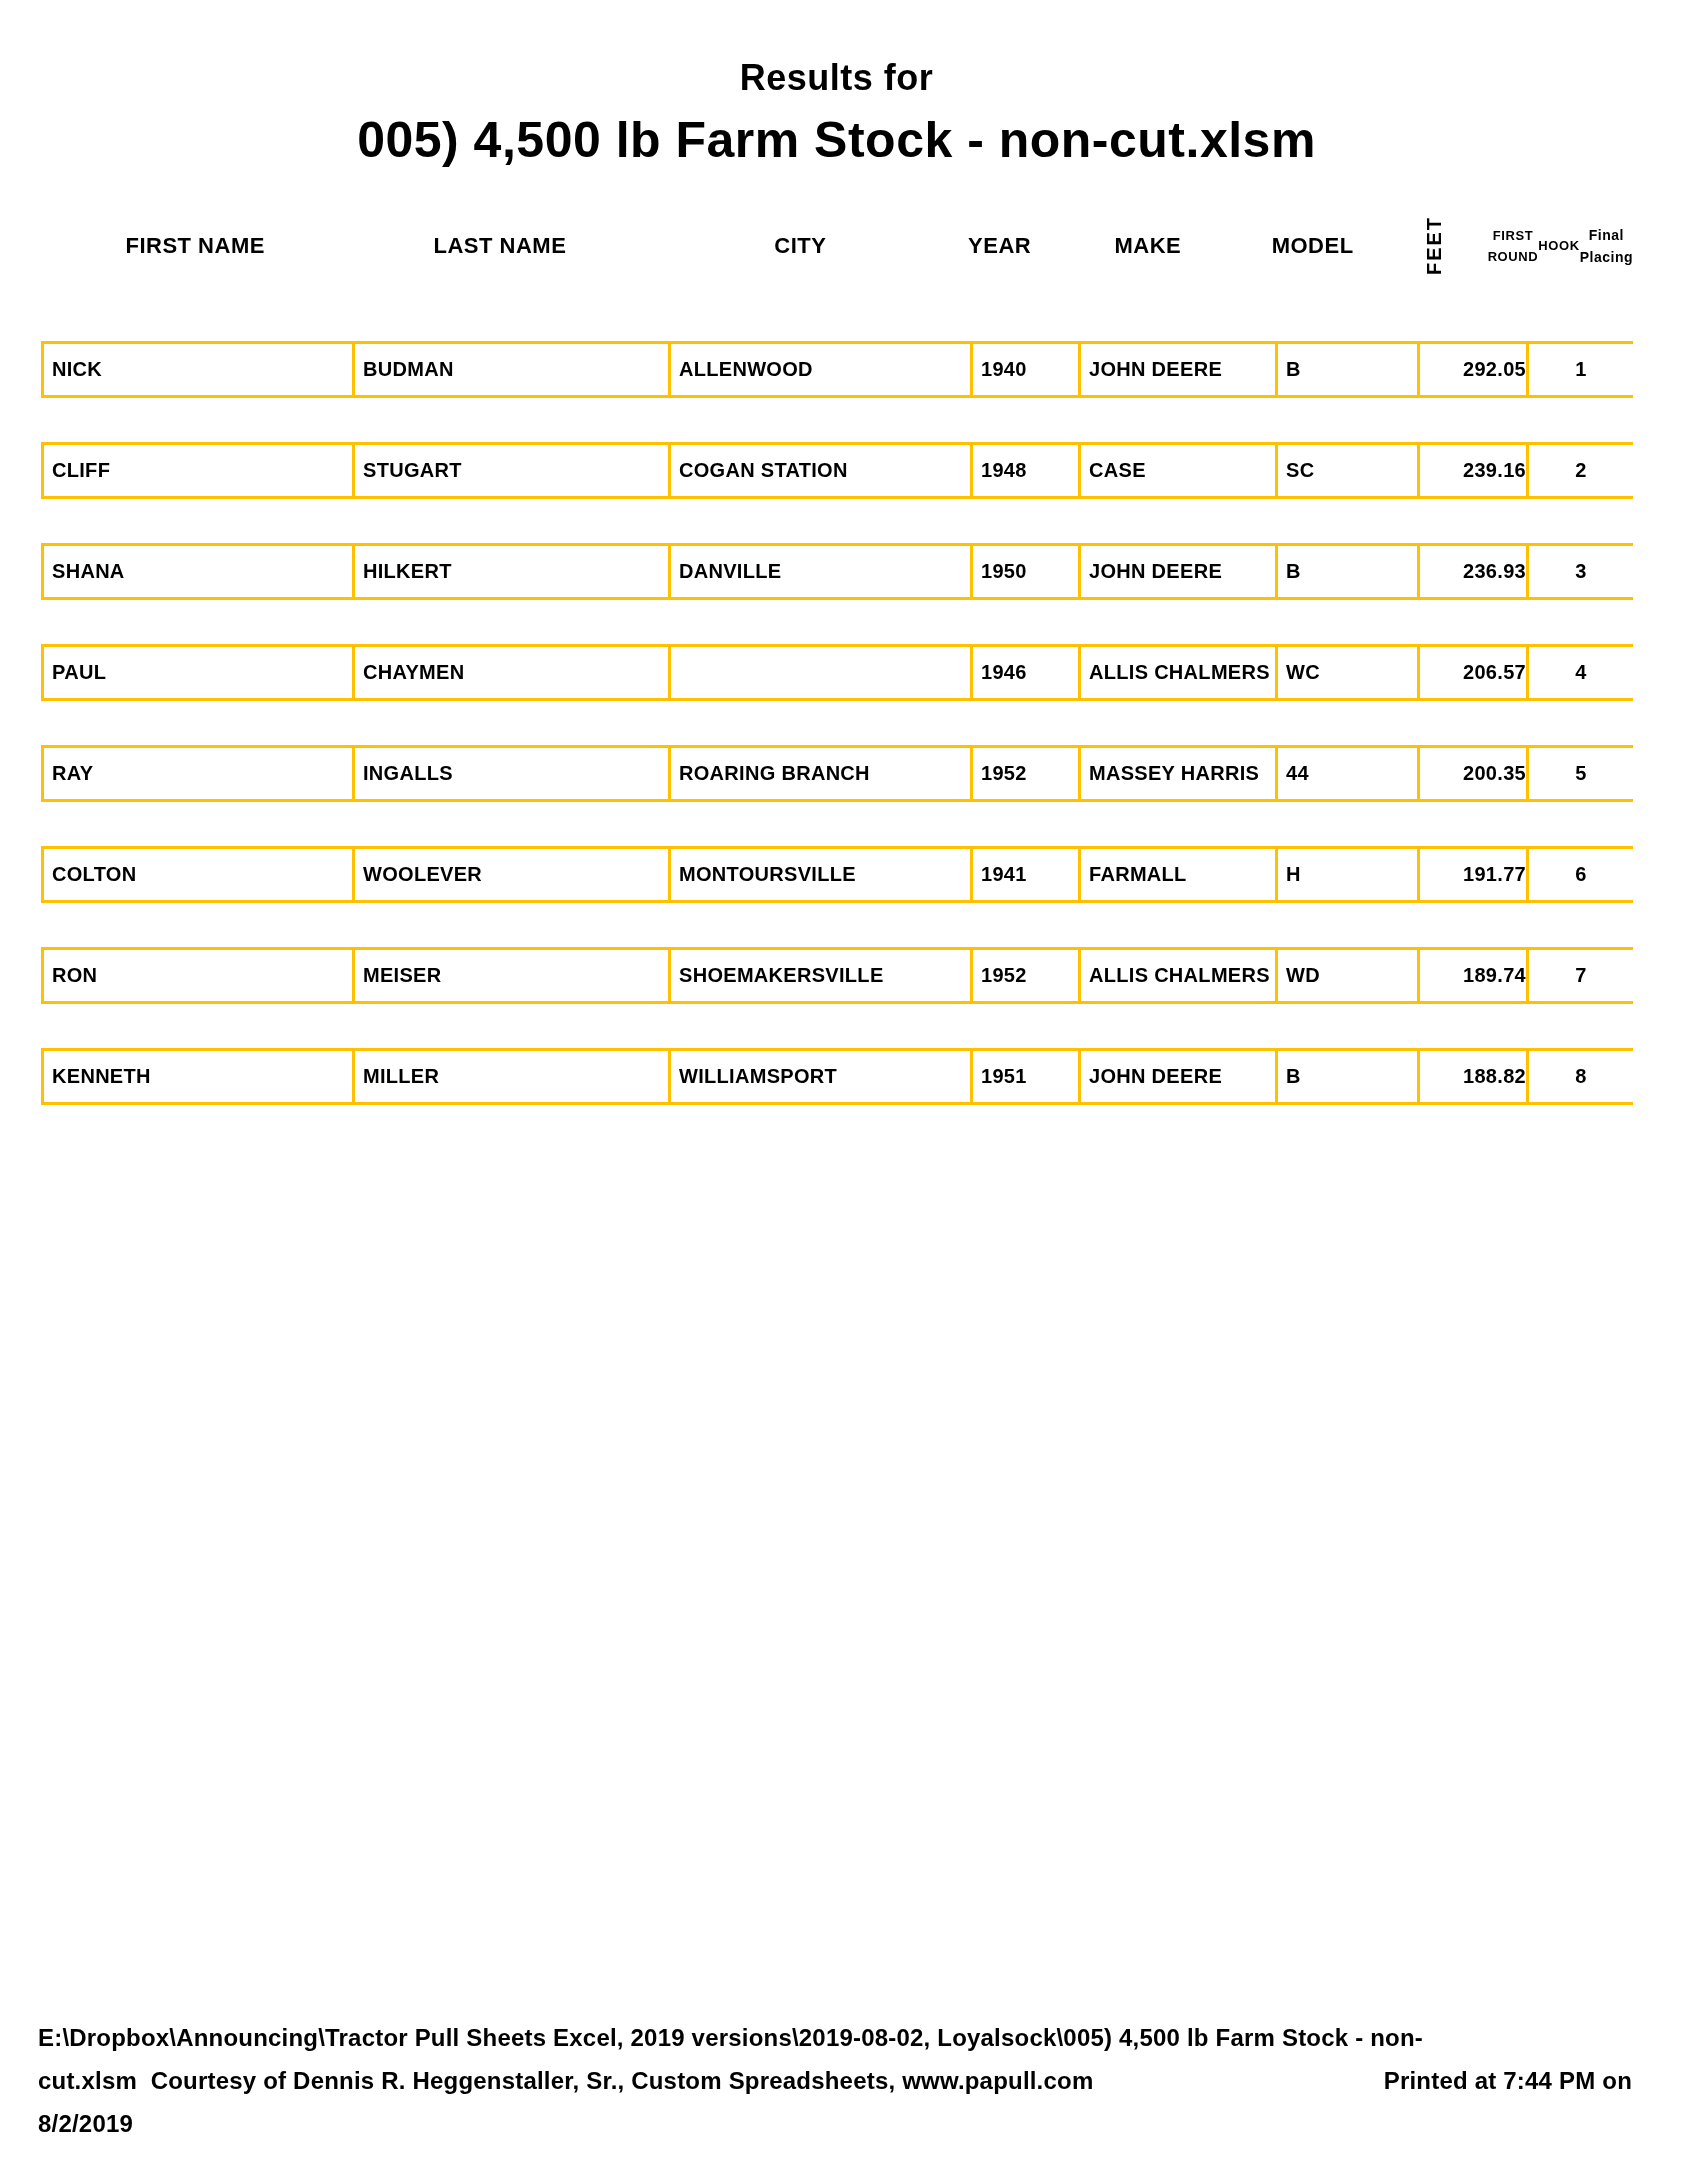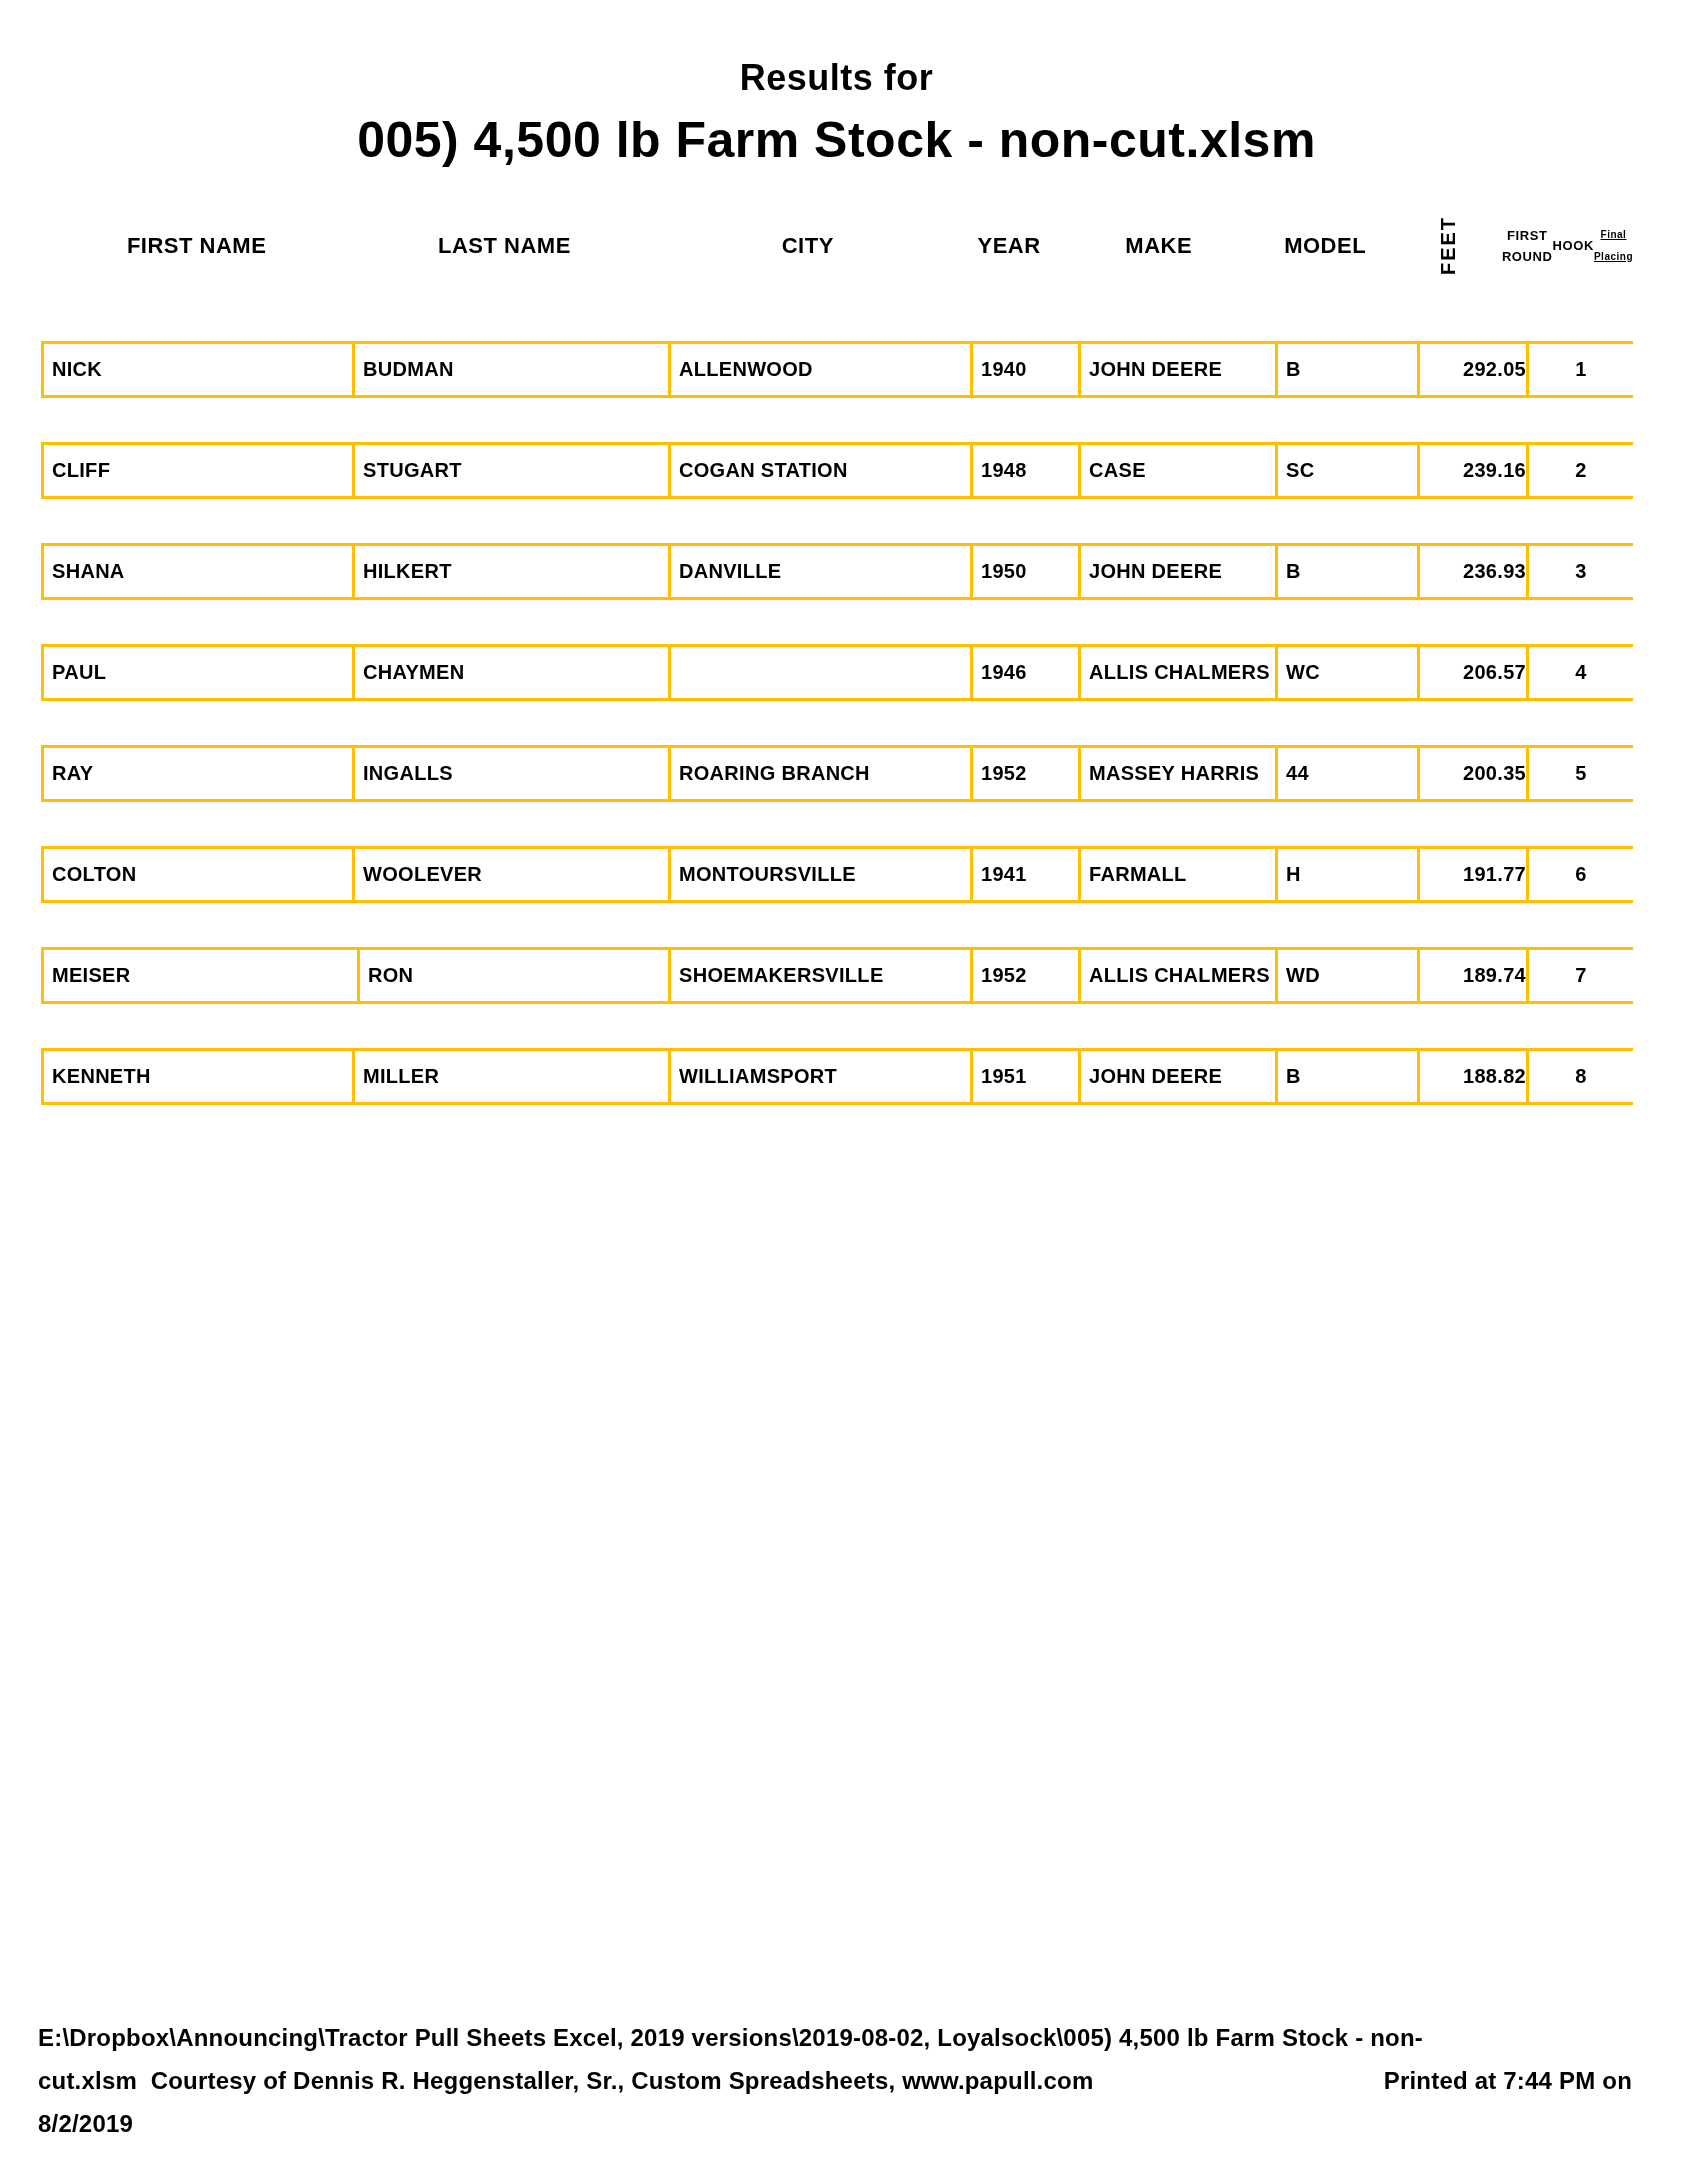--- a/index.html
+++ b/index.html
@@ -30,21 +30,21 @@
     display:flex; align-items:center; justify-content:center;
     font-size:22px; letter-spacing:0.5px; box-sizing:border-box;
   }
   .feet-rot {
     display:inline-block;
     transform:rotate(-90deg);
     font-size:20px; letter-spacing:2px; white-space:nowrap;
   }
   .hook { flex-direction:row; justify-content:center; text-align:center; }
   .hook-top    { font-size:13px; line-height:21px; letter-spacing:0.6px; }
-  .hook-bottom { font-size:10px; line-height:22px;text-decoration:underline; }
+  .hook-bottom { font-size:14px; line-height:22px; }
 
   
   .tbody { position:absolute; left:41px; top:297px; width:1592px; }
   .trow {
     display:flex; height:57px; box-sizing:border-box;
     border:3px solid #FFC000; border-right:none;
     margin-bottom:3px; background:#ffffff;margin-top:44px;
   }
   .trow:last-child { margin-bottom:0; }
   .c {
@@ -161,22 +161,22 @@
       <div class="c w-ln">WOOLEVER</div>
       <div class="c w-city">MONTOURSVILLE</div>
       <div class="c w-year">1941</div>
       <div class="c w-make">FARMALL</div>
       <div class="c w-model">H</div>
       <div class="c w-feet c-feet">191.77</div>
       <div class="c w-place c-place">6</div>
     </div>
 
     <div class="trow">
+      <div class="c w-fn">RON</div>
       <div class="c w-ln">MEISER</div>
-      <div class="c w-fn">RON</div>
       <div class="c w-city">SHOEMAKERSVILLE</div>
       <div class="c w-year">1952</div>
       <div class="c w-make">ALLIS CHALMERS</div>
       <div class="c w-model">WD</div>
       <div class="c w-feet c-feet">189.74</div>
       <div class="c w-place c-place">7</div>
     </div>
 
     <div class="trow">
       <div class="c w-fn">KENNETH</div>

